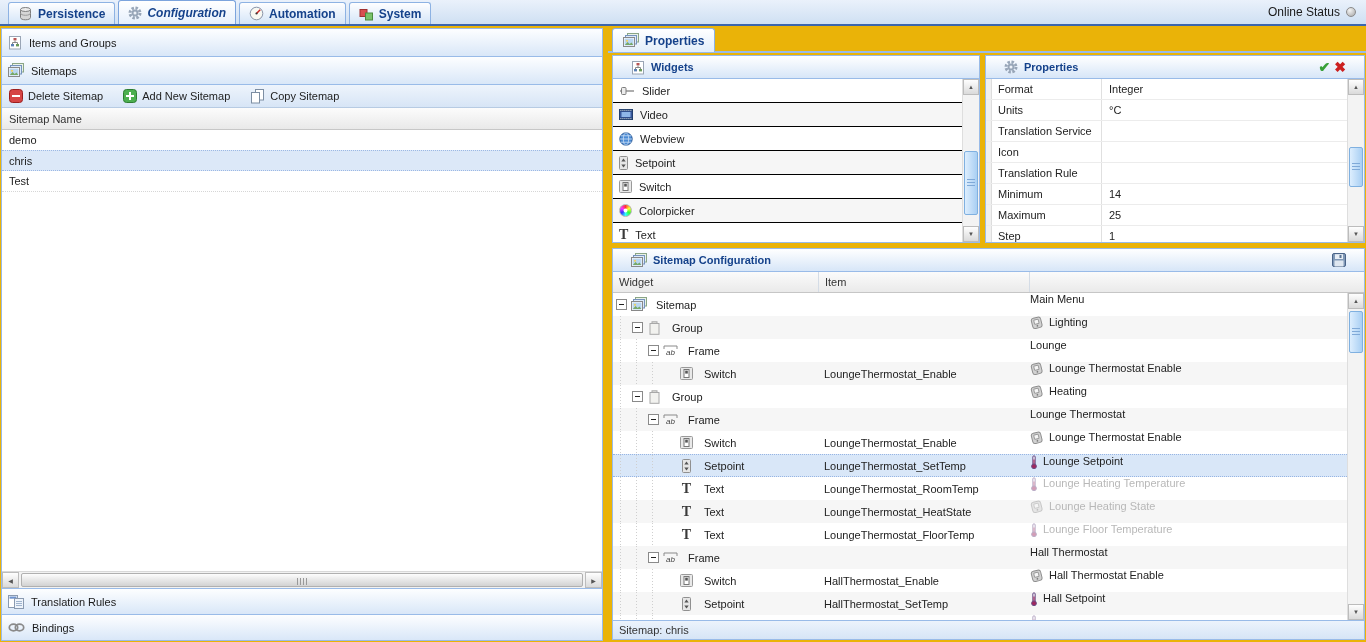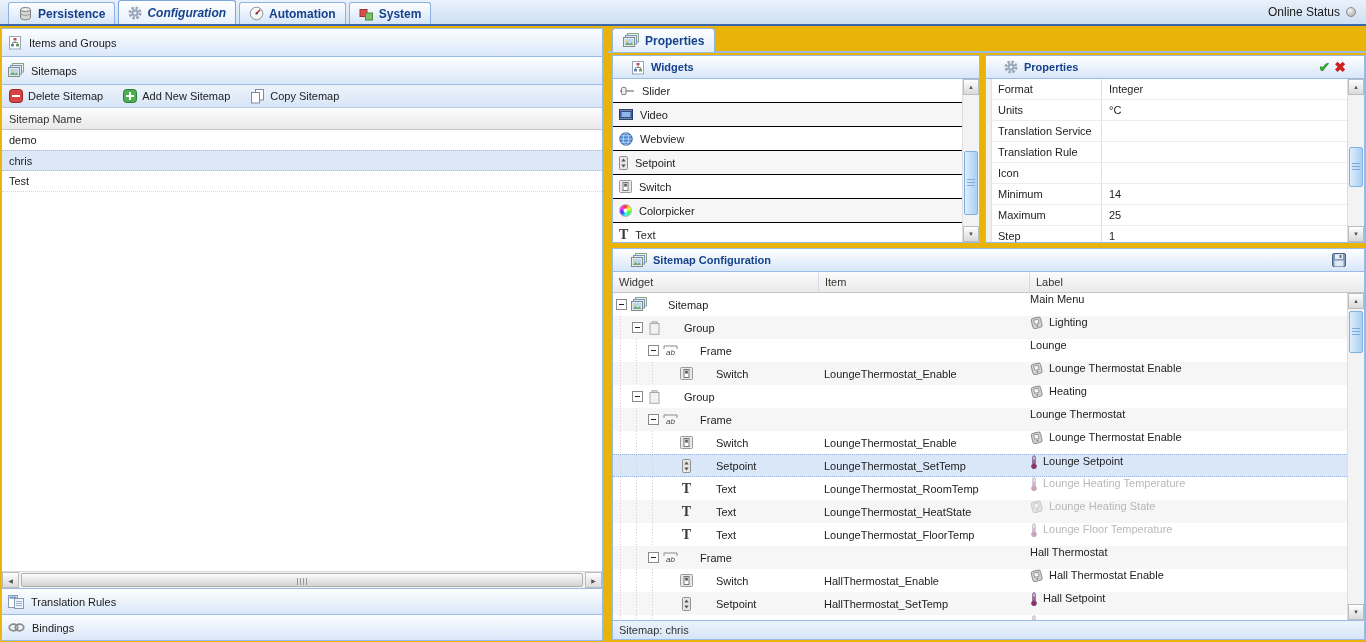--- a/index.html
+++ b/index.html
@@ -97,21 +97,21 @@
   .tl { flex:1; display:flex; align-items:flex-start; gap:5px; overflow:hidden; color:#222; }
   .trow.dim .tl { color:#b8b8b8; }
   .trow.dim .lic { opacity:.45; }
   .ind { width:16px; flex:none; align-self:stretch;
          background:repeating-linear-gradient(180deg,#cfcfcf 0 1px,transparent 1px 3px);
          background-size:1px 100%; background-position:7px 0; background-repeat:no-repeat; }
   .slot { width:16px; flex:none; display:flex; align-items:center; justify-content:center; }
   .exp { width:11px; height:11px; border:1px solid #8a8a8a; background:#fff; position:relative; flex:none; }
   .exp::before { content:""; position:absolute; left:2px; right:2px; top:4px; height:1px; background:#222; }
   .nico { width:19px; flex:none; display:flex; align-items:center; justify-content:center; }
-  .twl { padding-left:20px; }
+  .twl { padding-left:8px; }
   .cstatus { position:absolute; left:0; right:0; bottom:0; height:19px;
              background:linear-gradient(#ecf3fc,#d6e5f6); border-top:1px solid #99bbe8;
              display:flex; align-items:center; padding:0 6px; color:#333; }
 
   
   .ic { display:inline-flex; align-items:center; justify-content:center; line-height:1; flex:none; }
   .ticon { font-family:"Liberation Serif", serif; font-weight:bold; font-size:14px; color:#3a3a3a; }
   .cwheel { width:13px; height:13px; border-radius:50%; border:1px solid #b5b5b5;
             background: radial-gradient(circle,#ffffff 0 1.5px, rgba(255,255,255,0) 2.4px),
                         conic-gradient(#f33,#ff3,#3f3,#3ff,#33f,#f3f,#f33); }
@@ -436,30 +436,30 @@
               <span class="pname">
                 <span>Translation Service</span>
               </span>
               <span class="pval">
                 <span></span>
               </span>
             </div>
             <div class="prow">
               <span class="pstrip"></span>
               <span class="pname">
-                <span>Translation Rule</span>
+                <span>Icon</span>
               </span>
               <span class="pval">
                 <span></span>
               </span>
             </div>
             <div class="prow">
               <span class="pstrip"></span>
               <span class="pname">
-                <span>Icon</span>
+                <span>Translation Rule</span>
               </span>
               <span class="pval">
                 <span></span>
               </span>
             </div>
             <div class="prow">
               <span class="pstrip"></span>
               <span class="pname">
                 <span>Minimum</span>
               </span>
@@ -520,23 +520,20 @@
             </span>
         </span>
       </div>
       <div class="colhdr">
         <span class="ch w">
             <span>Widget</span>
           </span>
         <span class="ch i">
             <span>Item</span>
           </span>
-        <span class="ch l">
-            <span>Label</span>
-          </span>
       </div>
       <div class="treewrap">
         <div id="treeRows">
             <div class="trow">
               <div class="tw">
                 <span class="slot">
                   <span class="exp"></span>
                 </span>
                 <span class="nico">
                   <span class="ic">

